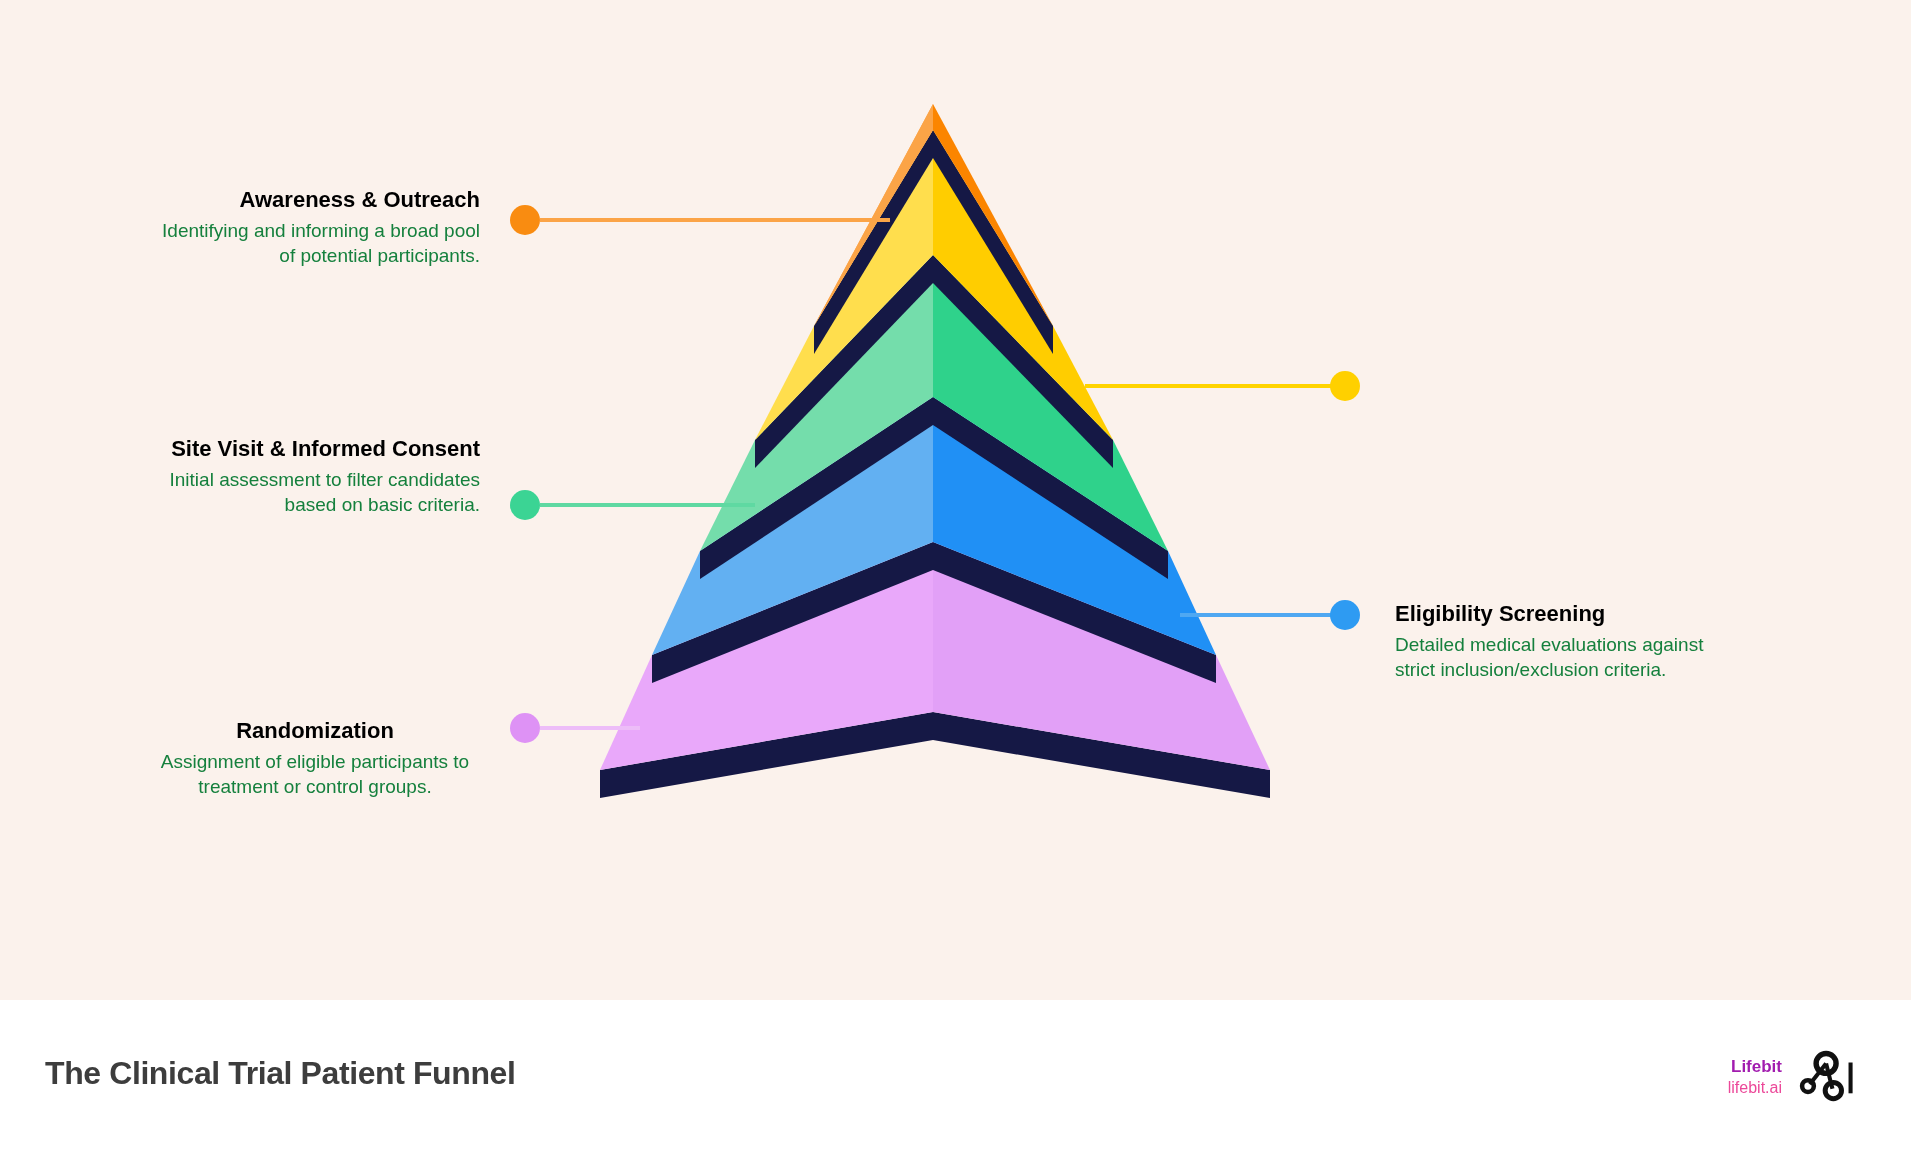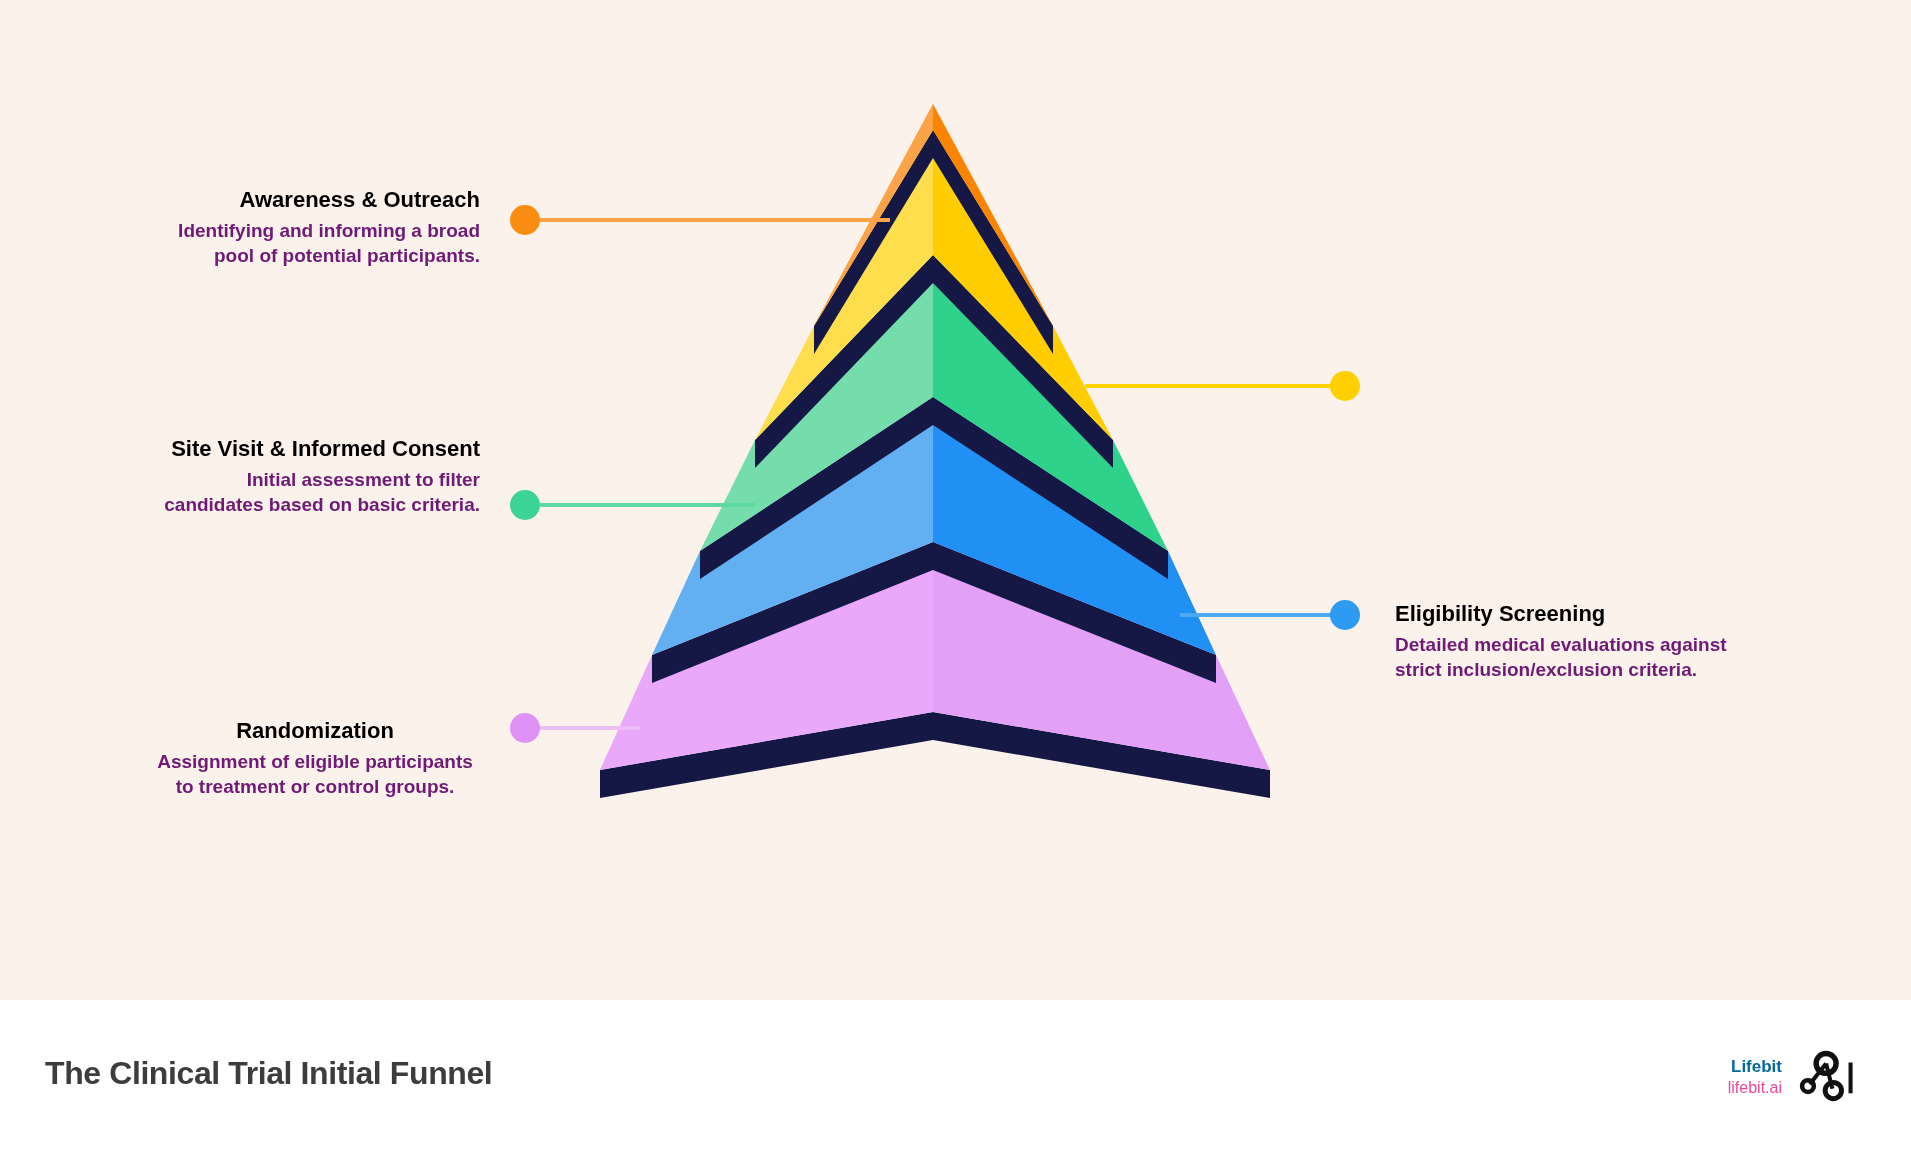--- a/index.html
+++ b/index.html
@@ -29,42 +29,42 @@
     position:absolute; left:45px; top:55px;
     font-size:32px; font-weight:bold;
     color:#3D3D3D; letter-spacing:-0.4px;
     white-space:nowrap;
   }
   .brand {
     position:absolute; right:55px; top:48px;
     display:flex; align-items:center; gap:16px;
   }
   .brand-text { text-align:right; line-height:1.22; }
-  .brand-name { font-size:17px; font-weight:bold; color:#0369a1; }
+  .brand-name { font-size:17px; font-weight:bold; color:#a21caf; }
   .brand-url  { font-size:16px; font-weight:normal; color:#ec4899; }
   .brand-mark { width:58px; height:58px; display:block; }
 
   
   .pyramid { position:absolute; left:0; top:0; width:1911px; height:1000px; }
 
   
   .conn { position:absolute; }
   .conn .dot {
     position:absolute; width:30px; height:30px; border-radius:50%;
   }
   .conn .line { position:absolute; height:4px; }
 
   
   .label { position:absolute; }
   .label .ttl {
     font-size:22px; font-weight:bold; color:#000000;
     line-height:1.28; margin-bottom:4px;
   }
   .label .desc {
-    font-size:19px; font-weight:bold; color:#701a75;
+    font-size:19px; font-weight:normal; color:#15803d;
     line-height:1.32;
   }
   .label.right { text-align:left; }
   .label.left  { text-align:right; }
 </style>
 </head>
 <body>
 <div id="root">
 
 <div class="canvas"></div>
@@ -160,21 +160,21 @@
   <div class="ttl">Eligibility Screening</div>
   <div class="desc">Detailed medical evaluations against strict inclusion/exclusion criteria.</div>
 </div>
 
 <div class="label left" style="left:150px; top:717px; width:330px;text-align:center;">
   <div class="ttl">Randomization</div>
   <div class="desc">Assignment of eligible participants to treatment or control groups.</div>
 </div>
 
 <div class="footer">
-  <div class="footer-title">The Clinical Trial Initial Funnel</div>
+  <div class="footer-title">The Clinical Trial Patient Funnel</div>
 
   <div class="brand">
     <div class="brand-text">
       <div class="brand-name">Lifebit</div>
       <div class="brand-url">lifebit.ai</div>
     </div>
     <svg class="brand-mark" viewBox="0 0 64 64">
       <line x1="31" y1="17" x2="13" y2="40" stroke="#111111" stroke-width="4.5"></line>
       <line x1="31" y1="17" x2="38" y2="45" stroke="#111111" stroke-width="4.5"></line>
       <circle cx="31" cy="17" r="11" fill="none" stroke="#111111" stroke-width="6"></circle>

